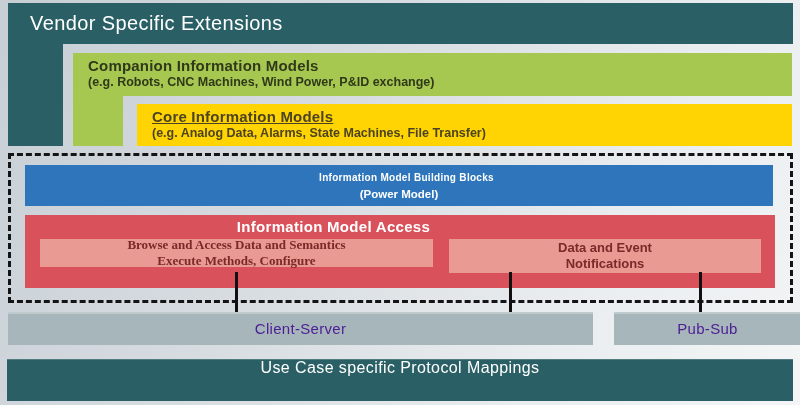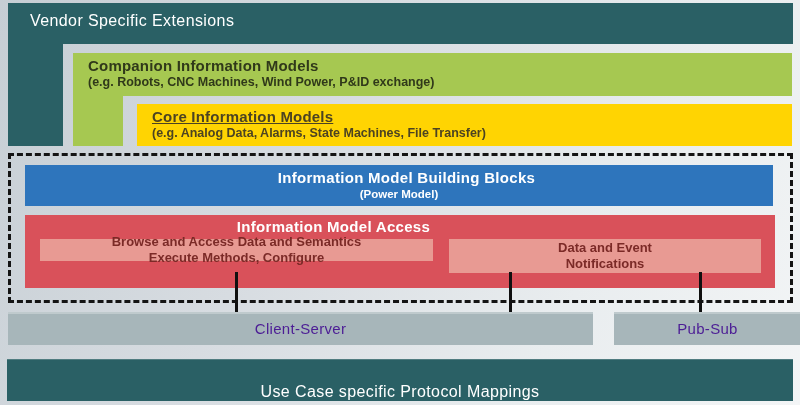--- a/index.html
+++ b/index.html
@@ -9,63 +9,63 @@
     height: 405px;
     overflow: hidden;
     font-family: "Liberation Sans", "DejaVu Sans", sans-serif;
     background: linear-gradient(118deg, #c6ced4 0%, #d7dce1 38%, #e9edef 72%, #f3f5f6 100%);
   }
   .abs { position: absolute; box-sizing: border-box; }
 
   
   .vendor-top  { left: 8px;   top: 3px;   width: 785px; height: 41px; }
   .vendor-left { left: 8px;   top: 3px;   width: 55px;  height: 143px; }
-  .vendor-title { left: 30px; top: 12px; color: #ffffff; font-size: 16px; font-weight: 500; letter-spacing: .4px; }
+  .vendor-title { left: 30px; top: 12px; color: #ffffff; font-size: 20px; font-weight: 500; letter-spacing: .4px; }
 
   .companion-top  { left: 73px; top: 53px; width: 719px; height: 43px; }
   .companion-left { left: 73px; top: 53px; width: 50px;  height: 93px; }
   .companion-text { left: 88px; top: 56px; color: #30391a; }
   .companion-text .t { font-size: 15px; font-weight: 700; line-height: 19px; letter-spacing: .2px; }
   .companion-text .s { font-size: 12.5px; font-weight: 700; line-height: 15px; }
 
   .core-bar { left: 137px; top: 104px; width: 655px; height: 42px; padding: 3px 0 0 15px; color: #4c4322; }
   .core-bar .t { font-size: 15px; font-weight: 700; line-height: 19px; letter-spacing: .2px; text-decoration: underline; }
   .core-bar .s { font-size: 12.5px; font-weight: 700; line-height: 15px; }
 
   .dashed-box { left: 8px; top: 153px; width: 785px; height: 150px; border: 3px dashed #141414; }
 
   .blue-bar { left: 25px; top: 165px; width: 748px; height: 41px; color: #ffffff; text-align: center; padding-top: 3px; }
-  .blue-bar .t { font-size: 15px; font-weight: 700; line-height: 19px; letter-spacing: .3px; padding-left: 15px; }
+  .blue-bar .t { font-size: 10px; font-weight: 700; line-height: 19px; letter-spacing: .3px; padding-left: 15px; }
   .blue-bar .s { font-size: 11.5px; font-weight: 700; line-height: 14px; }
 
   .red-box { left: 25px; top: 215px; width: 750px; height: 73px; }
   .red-title { left: 25px; top: 218px; width: 617px; text-align: center; color: #ffffff; font-size: 15px; font-weight: 700; letter-spacing: .3px; }
 
   .sub-red {
     color: #7b2a27; font-size: 13px; font-weight: 700; line-height: 16px;
     display: flex; flex-direction: column; justify-content: center; text-align: center;
   }
-  .browse-box { left: 40px;  top: 239px; width: 393px; height: 22px; }
+  .browse-box { left: 40px;  top: 239px; width: 393px; height: 28px; font-family: Liberation Serif, serif; }
   .notify-box { left: 449px; top: 239px; width: 312px; height: 34px; }
 
   .connector { width: 3px; height: 41px; top: 272px; }
   .c1 { left: 235px; } .c2 { left: 509px; } .c3 { left: 699px; }
 
   .gray-bar {
     top: 312px; height: 33px;
     display: flex; align-items: center; justify-content: center;
     color: #4c1d95; font-size: 15px; font-weight: 500; letter-spacing: .3px;
     box-shadow: inset 0 2px 0 rgba(255,255,255,0.28);
   }
   .client-bar { left: 8px;   width: 585px; }
   .pubsub-bar { left: 614px; width: 187px; }
 
   .protocol-bar {
     left: 7px; top: 359px; width: 786px; height: 42px;
-    display: flex; align-items: flex-end; justify-content: center;
+    display: flex; align-items: flex-start; justify-content: center;
     color: #ffffff; font-size: 16px; font-weight: 500; letter-spacing: .4px;
     box-shadow: inset 0 1px 0 rgba(255,255,255,0.18);
   }
 </style>
 </head>
 <body>
 
 <div class="stage">
 
   <div class="abs vendor-top" style="background-color: rgb(42, 96, 101);"></div>

